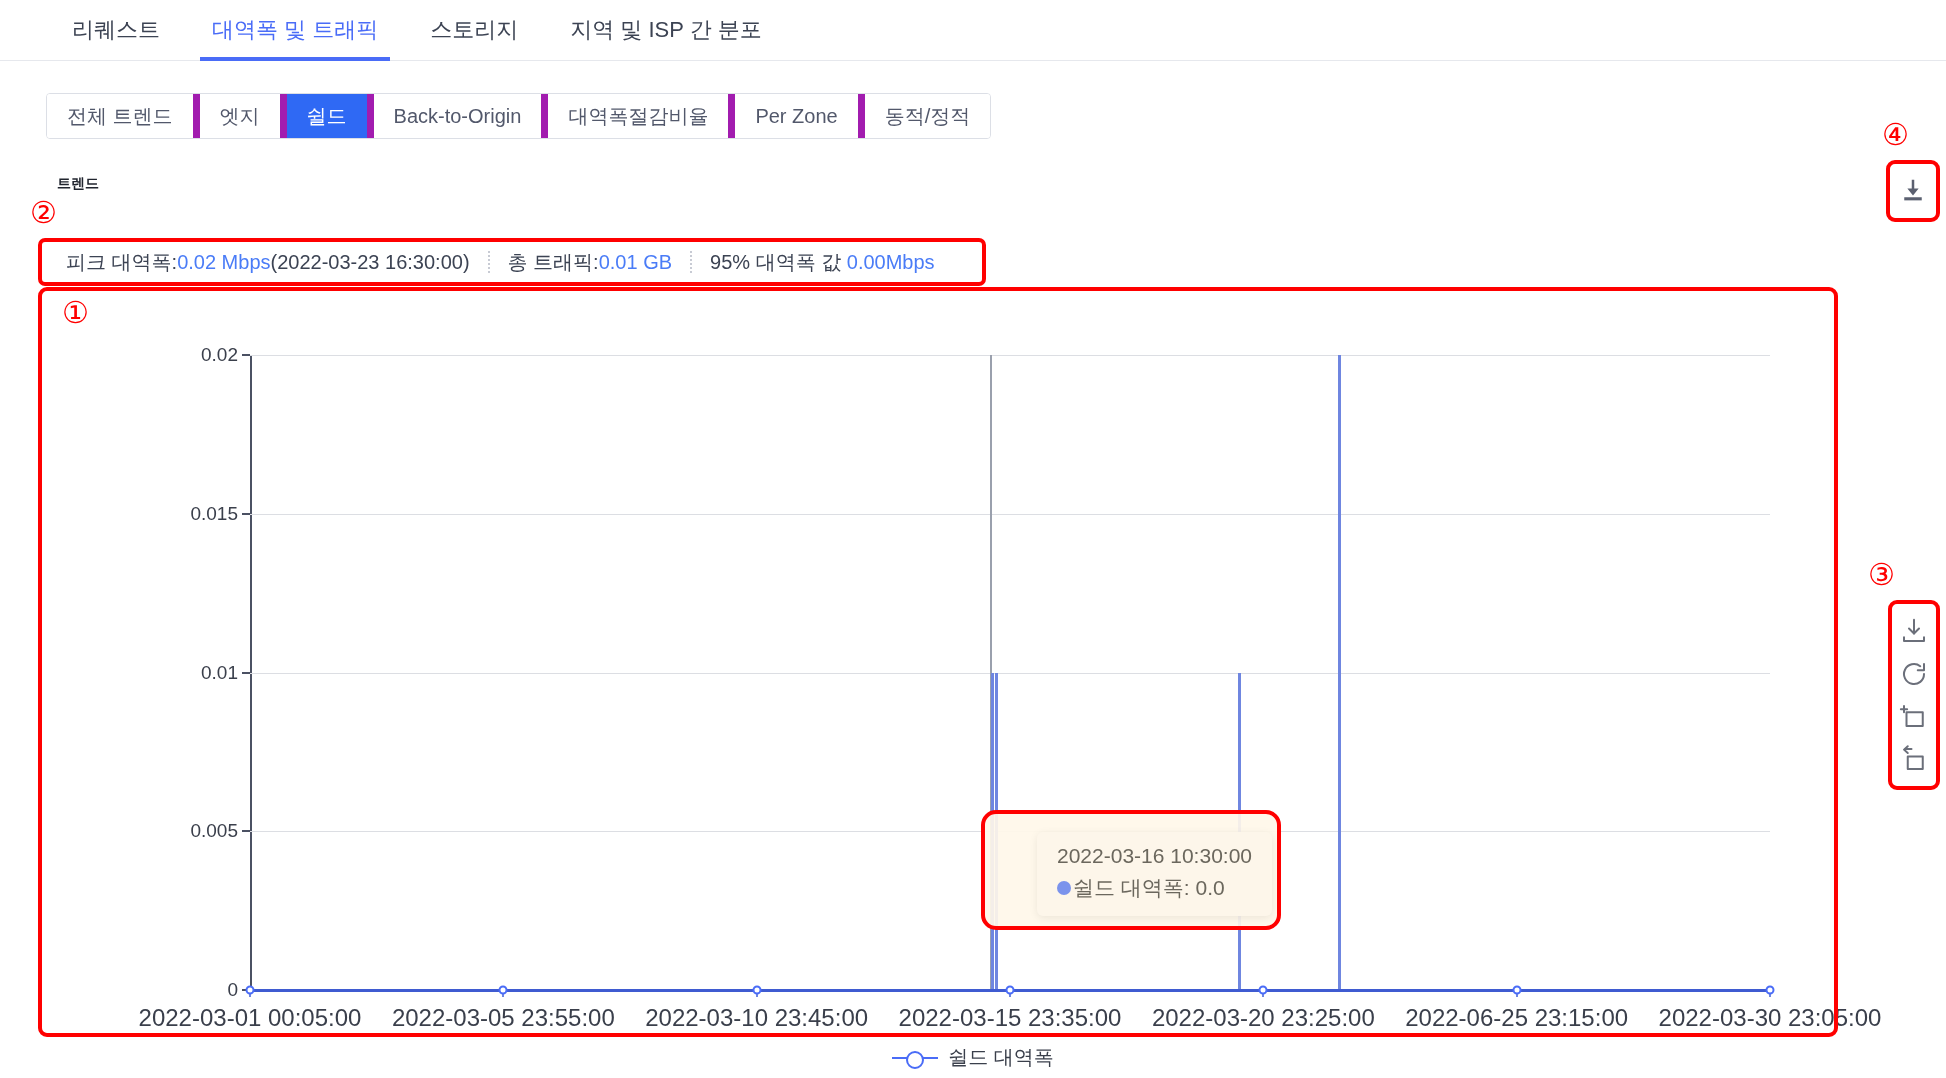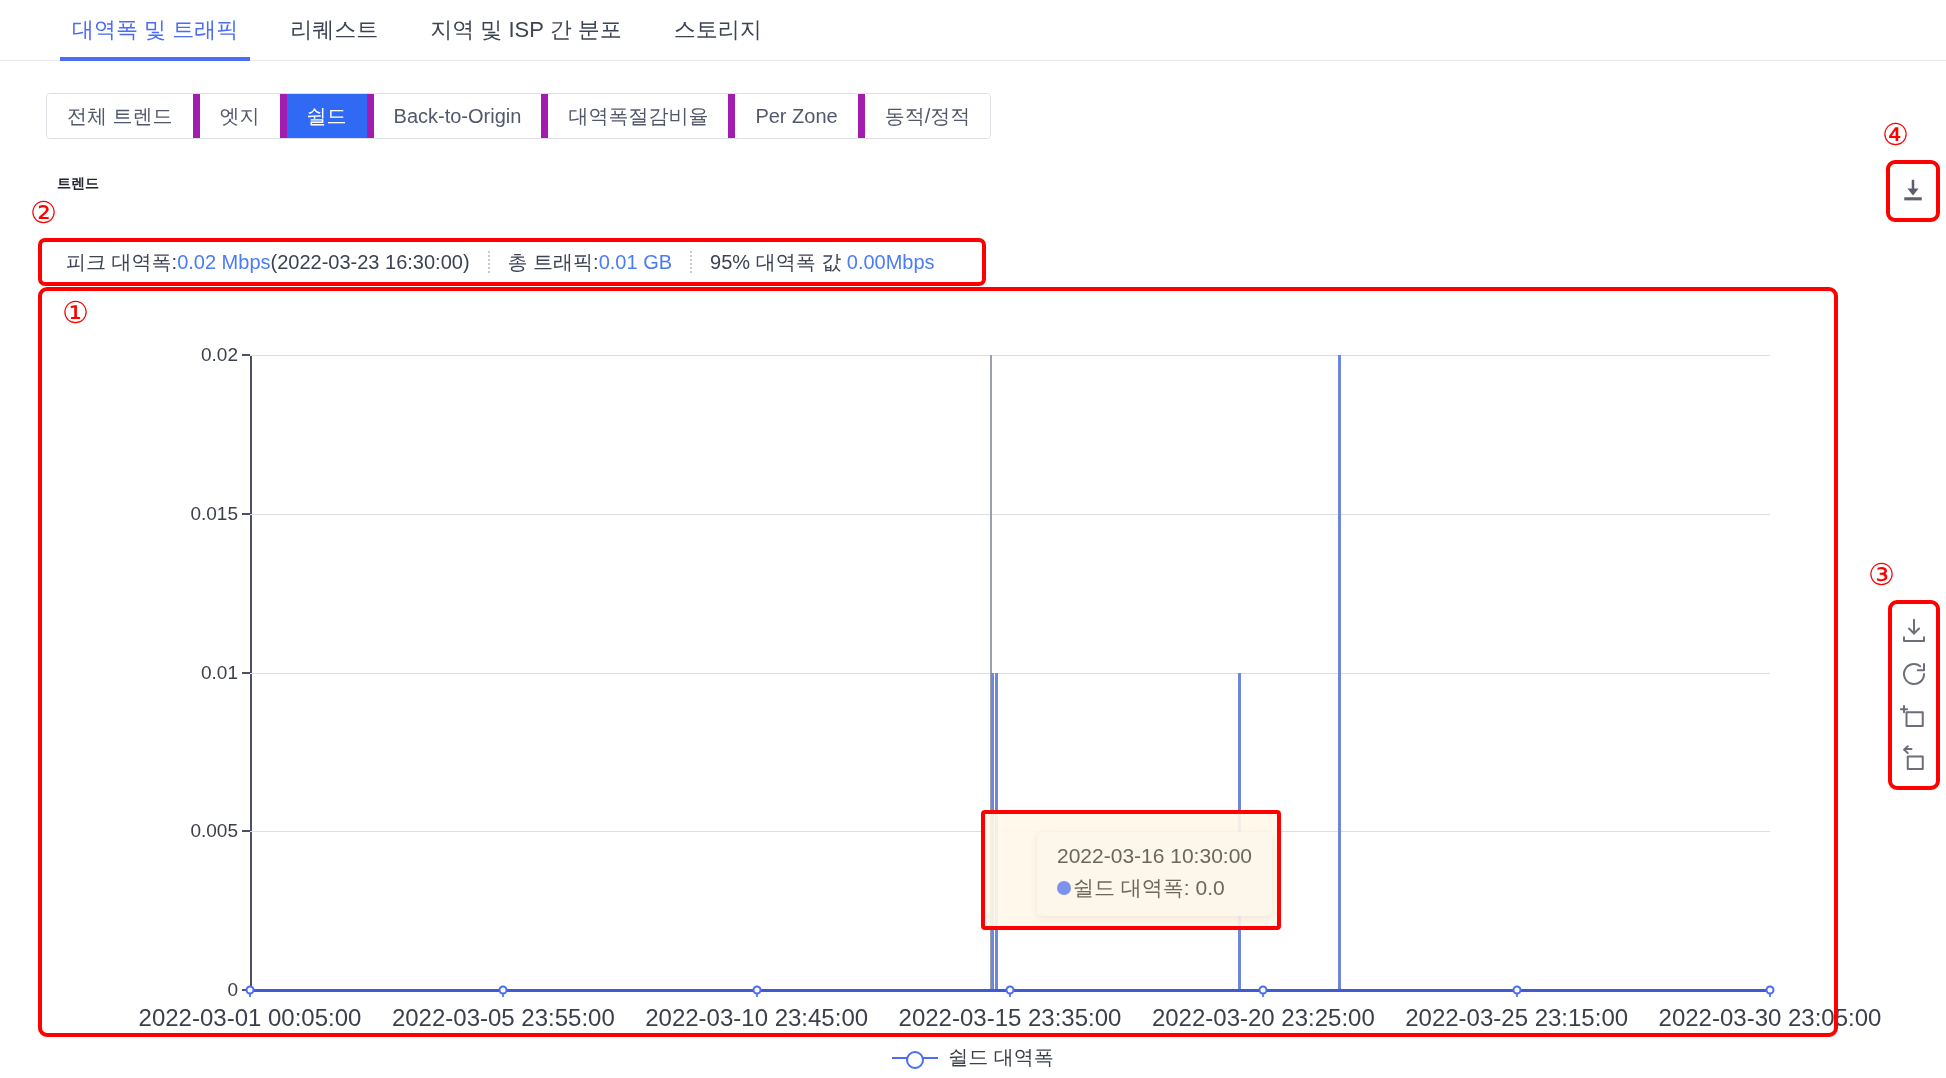--- a/index.html
+++ b/index.html
@@ -192,21 +192,21 @@
     width: 2px;
     background: #9aa0ad;
   }
 
   
   .tooltip-wrap {
     position: absolute;
     left: 981px; top: 810px;
     width: 300px; height: 120px;
     border: 4px solid #ff0000;
-    border-radius: 4px;
+    border-radius: 15px;
     background: rgba(255,247,233,0.92);
   }
   .tooltip {
     position: absolute;
     left: 52px; top: 18px;
     background: #fdf6ea;
     border-radius: 6px;
     padding: 12px 20px 14px 20px;
     box-shadow: 0 2px 8px rgba(0,0,0,0.08);
     white-space: nowrap;
@@ -308,32 +308,32 @@
     font-family: "DejaVu Sans", sans-serif;
   }
 </style>
 </head>
 <body>
 
 <div id="page">
 
   <div class="tabbar">
     <div class="tabbar-inner">
+      <div class="tab">
+        <span>리퀘스트</span>
+      </div>
       <div class="tab active">
         <span>대역폭 및 트래픽</span>
         <span class="tab-underline"></span>
       </div>
       <div class="tab">
-        <span>리퀘스트</span>
+        <span>스토리지</span>
       </div>
       <div class="tab">
         <span>지역 및 ISP 간 분포</span>
-      </div>
-      <div class="tab">
-        <span>스토리지</span>
       </div>
     </div>
   </div>
 
   <div class="segbar">
     <div class="seg">
       <span>전체 트렌드</span>
     </div>
     <div class="seg">
       <span>엣지</span>
@@ -408,21 +408,21 @@
         <div class="xmarker" style="left: 756.667px; top: 690px;"></div>
         <div class="xlabel" style="left: 756.667px; top: 704px;">2022-03-10 23:45:00</div>
         <div class="xtick" style="left: 1009px; top: 690px;"></div>
         <div class="xmarker" style="left: 1010px; top: 690px;"></div>
         <div class="xlabel" style="left: 1010px; top: 704px;">2022-03-15 23:35:00</div>
         <div class="xtick" style="left: 1262.33px; top: 690px;"></div>
         <div class="xmarker" style="left: 1263.33px; top: 690px;"></div>
         <div class="xlabel" style="left: 1263.33px; top: 704px;">2022-03-20 23:25:00</div>
         <div class="xtick" style="left: 1515.67px; top: 690px;"></div>
         <div class="xmarker" style="left: 1516.67px; top: 690px;"></div>
-        <div class="xlabel" style="left: 1516.67px; top: 704px;">2022-03-25 23:15:00</div>
+        <div class="xlabel" style="left: 1516.67px; top: 704px;">2022-06-25 23:15:00</div>
         <div class="xtick" style="left: 1769px; top: 690px;"></div>
         <div class="xmarker" style="left: 1770px; top: 690px;"></div>
         <div class="xlabel" style="left: 1770px; top: 704px;">2022-03-30 23:05:00</div>
       </div>
   </div>
 
   <div class="chart-frame"></div>
 
   <div class="tooltip-wrap">
     <div class="tooltip">

